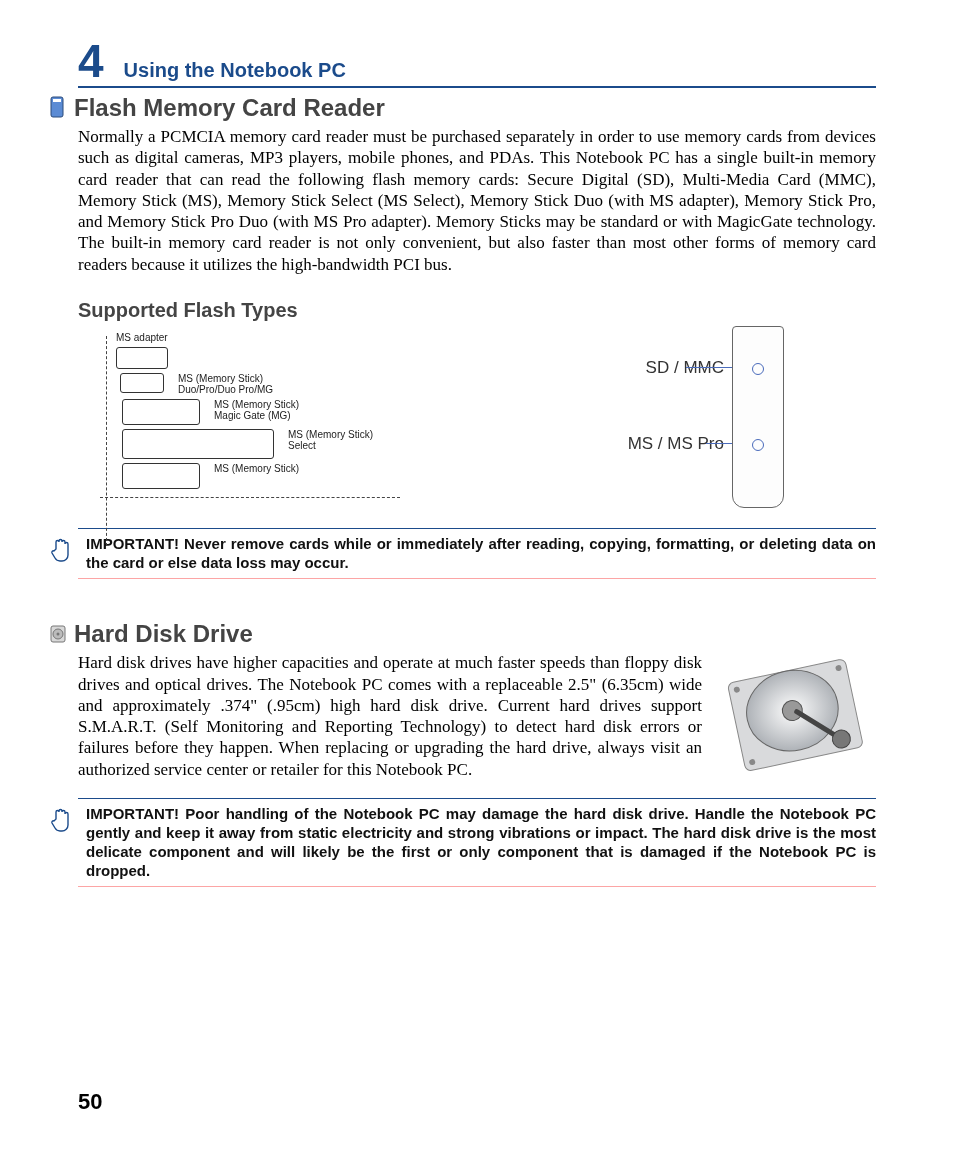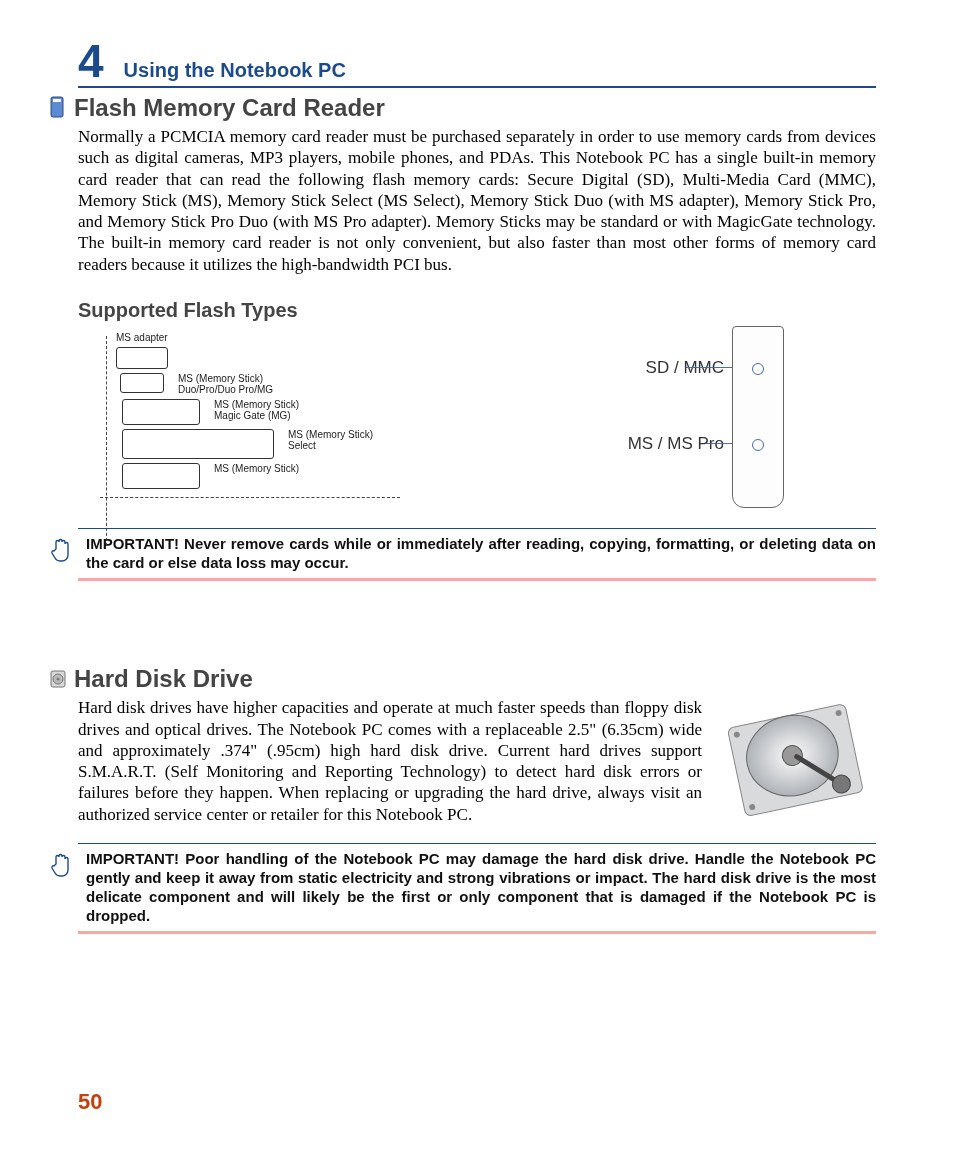--- a/index.html
+++ b/index.html
@@ -38,27 +38,27 @@
 .slot-diag{position:relative;margin-left:220px;width:130px}
 .slot-body{border:1.5px solid #666;width:50px;height:180px;border-radius:4px 4px 12px 12px;margin-left:auto;background:#fdfdfd;position:relative}
 .slot-dot{width:10px;height:10px;border:1.5px solid #4a6bbb;border-radius:50%;position:absolute;left:50%;transform:translateX(-50%)}
 .sd1{top:36px}.sd2{top:112px}
 .slot-label{font-family:Arial,Helvetica,sans-serif;font-size:17px;color:#333;position:absolute;text-align:right}
 .sl1{right:60px;top:32px;width:150px}
 .sl2{right:60px;top:108px;width:150px}
 .slot-line{position:absolute;height:1px;background:#4a6bbb}
 .ln1{right:50px;top:41px;width:48px}
 .ln2{right:50px;top:117px;width:28px}
-.callout{border-top:1px solid #1b4b8b;border-bottom:3px solid #fca5a5;padding:6px 0;margin-top:20px;display:flex;gap:12px;align-items:flex-start}
+.callout{border-top:1px solid #1b4b8b;border-bottom:1px solid #fca5a5;padding:6px 0;margin-top:20px;display:flex;gap:12px;align-items:flex-start}
 .hand-icon{width:24px;height:28px;flex:0 0 24px;margin-left:-28px;margin-top:2px}
 .callout-text{font-family:Arial,Helvetica,sans-serif;font-size:15px;font-weight:bold;color:#111;text-align:justify;line-height:1.25}
 .hdd-row{display:flex;gap:14px;align-items:flex-start}
 .hdd-text{flex:1}
 .hdd-img{width:160px;height:140px;flex:0 0 160px;position:relative}
-.page-num{position:absolute;left:78px;bottom:40px;font-family:Arial,Helvetica,sans-serif;font-size:22px;font-weight:bold;color:#c2410c}
+.page-num{position:absolute;left:78px;bottom:40px;font-family:Arial,Helvetica,sans-serif;font-size:22px;font-weight:bold;color:#000000}
 </style>
 </head>
 <body>
 
 <div class="page">
   <div class="chapter-header">
     <span class="chapter-num">4</span>
     <span class="chapter-title">Using the Notebook PC</span>
   </div>
 
@@ -122,21 +122,21 @@
     <div class="callout">
       <span class="hand-icon">
         <svg viewBox="0 0 24 28">
             <path d="M6 12 V5 a1.5 1.5 0 0 1 3 0 V4 a1.5 1.5 0 0 1 3 0 V5 a1.5 1.5 0 0 1 3 0 V7 a1.5 1.5 0 0 1 3 0 V18 a6 6 0 0 1 -6 6 h-2 a6 6 0 0 1 -5 -3 l-3 -5 a1.5 1.5 0 0 1 2 -2 z" fill="none" stroke="#1b4b8b" stroke-width="1.4"></path>
           </svg>
       </span>
       <div class="callout-text">IMPORTANT!  Never remove cards while or immediately after reading, copying, formatting, or deleting data on the card or else data loss may occur.</div>
     </div>
   </div>
 
-  <div class="section" style="margin-top:84px">
+  <div class="section" style="margin-top:41px">
     <div class="sec-title-row">
       <span class="sec-icon">
         <svg viewBox="0 0 16 24">
             <rect x="1" y="4" width="14" height="16" rx="2" fill="#d8d8d8" stroke="#777"></rect>
             <circle cx="8" cy="12" r="5" fill="#bbb" stroke="#777"></circle>
             <circle cx="8" cy="12" r="1.5" fill="#777"></circle>
           </svg>
       </span>
       <span class="sec-title">Hard Disk Drive</span>
     </div>

